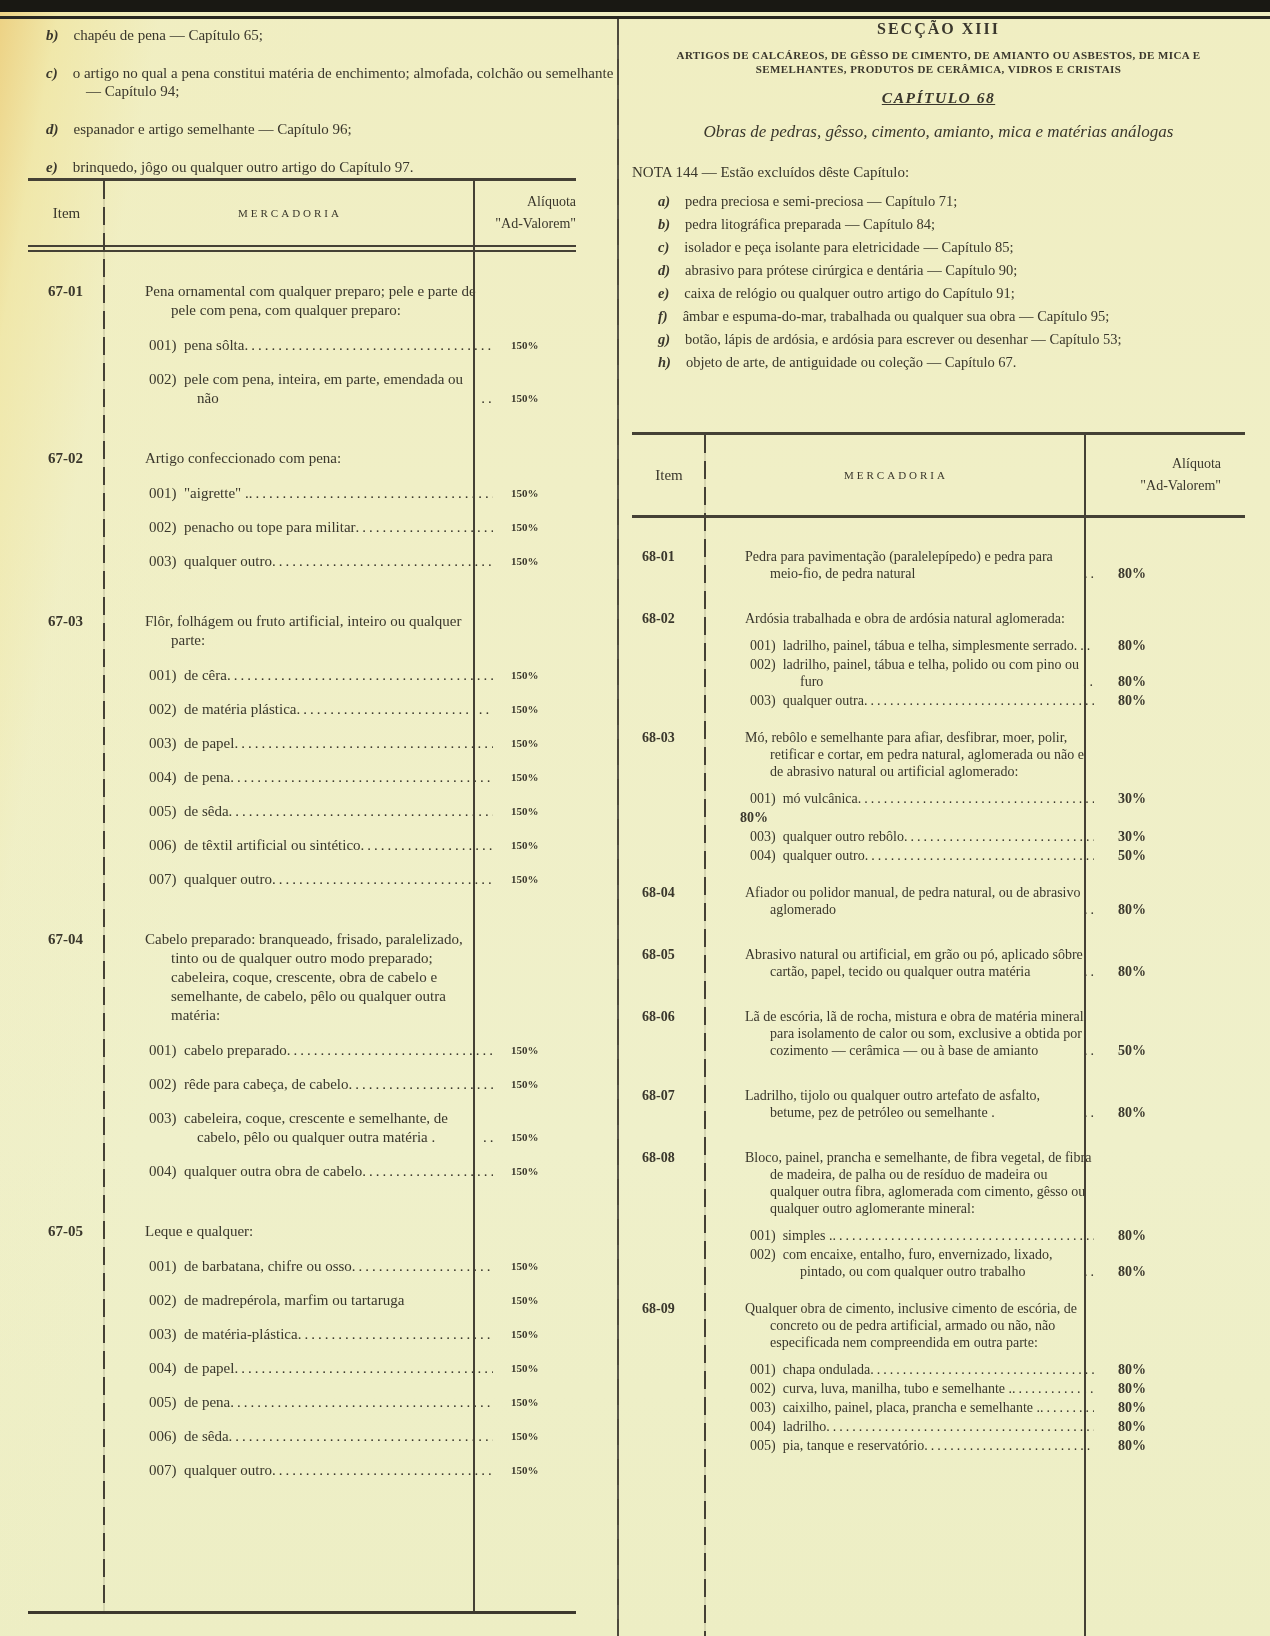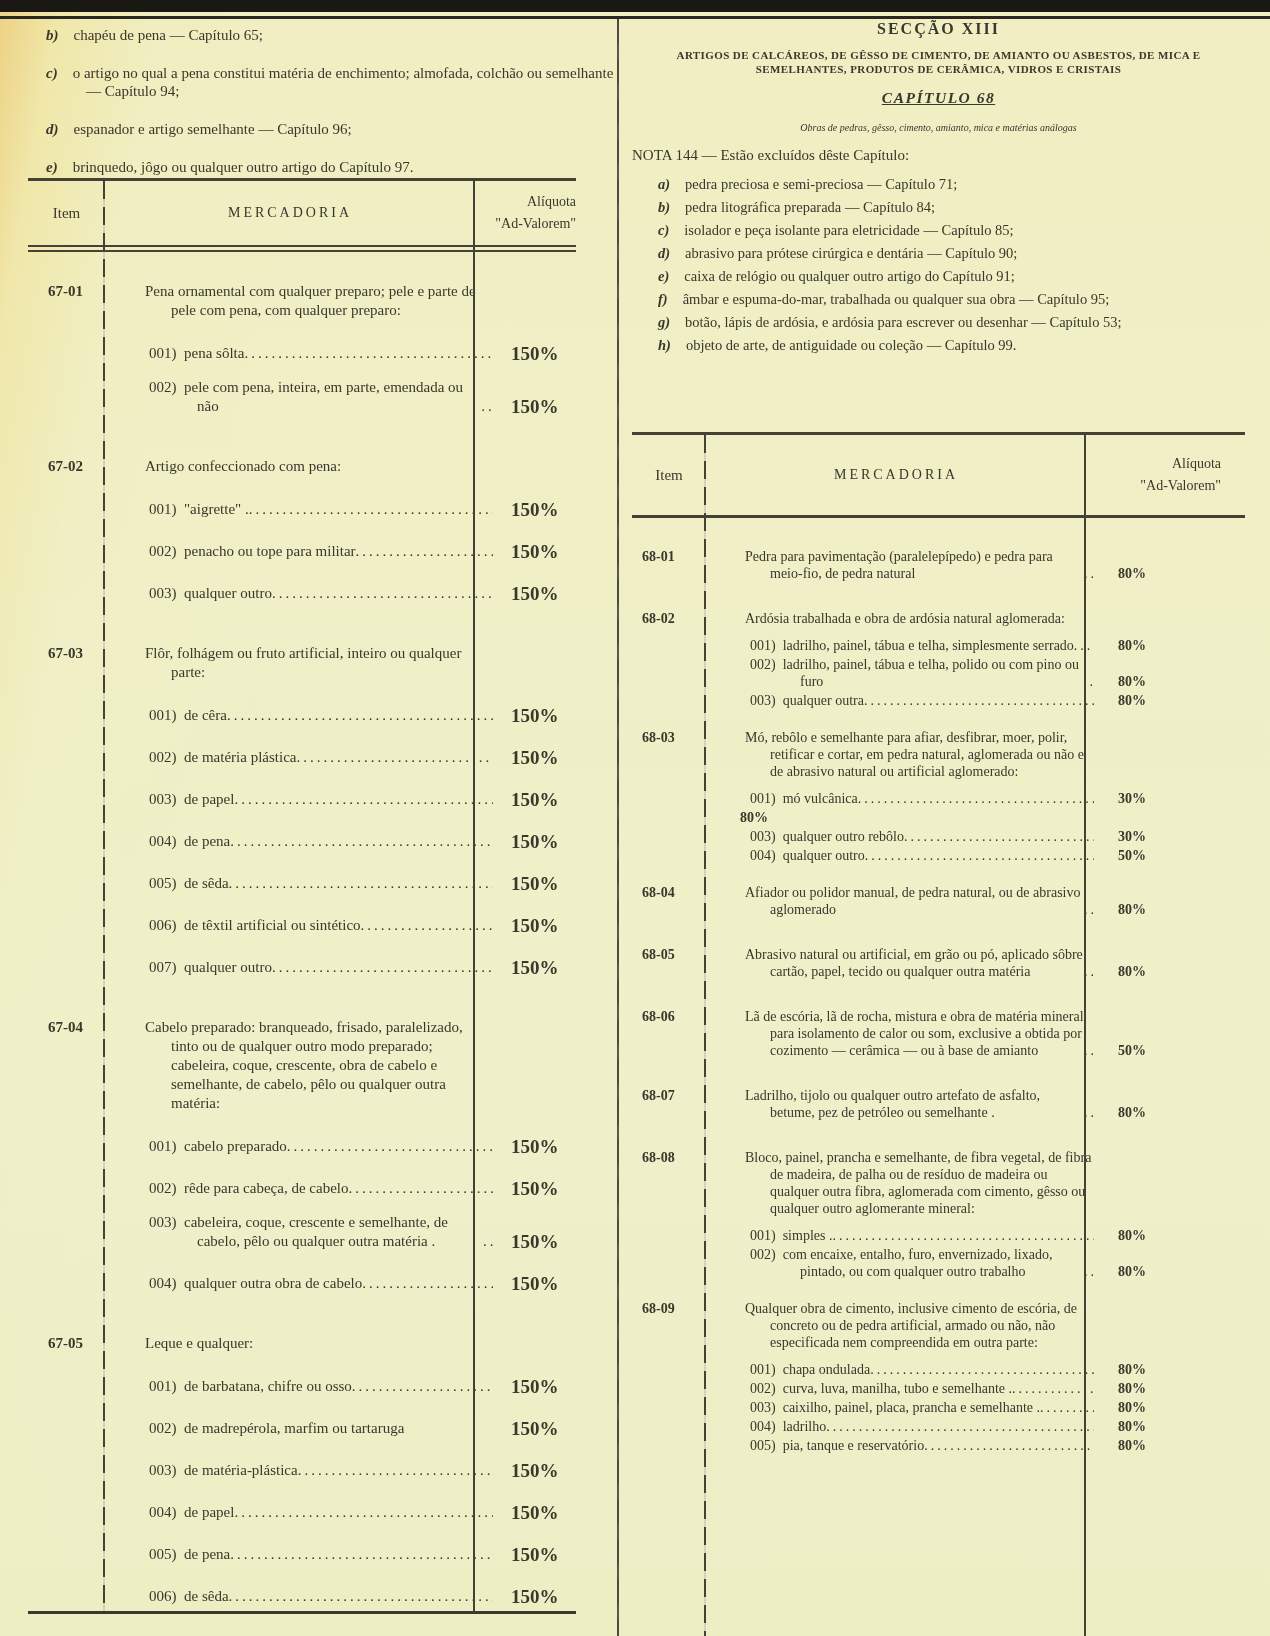--- a/index.html
+++ b/index.html
@@ -22,33 +22,33 @@
   
   #intro{position:absolute;left:46px;top:26px;width:572px;font-size:15px;line-height:18px;}
   .intro-item{margin-bottom:20px;padding-left:40px;text-indent:-40px;}
   .list-letter{font-style:italic;font-weight:700;margin-right:15px;}
 
   
   #right-head{position:absolute;left:632px;top:20px;width:613px;}
   .sec-title{text-align:center;font-weight:700;font-size:16px;letter-spacing:2px;margin-bottom:10px;}
   .sec-sub{text-align:center;font-weight:700;font-size:11px;line-height:14px;letter-spacing:.4px;margin-bottom:13px;padding:0 6px;}
   .chap-title{text-align:center;font-weight:700;font-style:italic;font-size:15.5px;letter-spacing:1.5px;margin-bottom:15px;text-decoration:underline;}
-  .chap-sub{text-align:center;font-style:italic;font-size:10px;margin-bottom:14px;}
+  .chap-sub{text-align:center;font-style:italic;font-size:17px;margin-bottom:22px;}
   .nota-head{font-size:15px;margin-bottom:12px;}
   #nota-list{margin-left:26px;font-size:14.5px;line-height:17px;}
   .nota-item{margin-bottom:6px;padding-left:42px;text-indent:-42px;}
 
   
   .tariff-table{position:absolute;border-top:3px solid #454135;overflow:hidden;}
   .vrule{position:absolute;top:0;bottom:0;width:2px;z-index:2;}
   .vrule.v1{background:repeating-linear-gradient(180deg,#454135 0 18px,rgba(69,65,53,.15) 18px 26px);}
   .vrule.v2{background:#454135;}
   .t-head{display:flex;align-items:center;}
   .h-item{text-align:center;font-size:15px;}
-  .h-merc{flex:1;text-align:center;font-size:14px;letter-spacing:3px;}
+  .h-merc{flex:1;text-align:center;font-size:11px;letter-spacing:3px;}
   .h-rate{text-align:right;font-size:14px;line-height:22px;}
   .dbl{border-top:2px solid #454135;border-bottom:2px solid #454135;height:3px;}
   .sgl{border-top:3px solid #454135;height:0;}
 
   .t-row{display:flex;}
   .c-item{flex:none;font-weight:700;}
   .c-rest{flex:1;min-width:0;}
   .line{display:flex;align-items:flex-end;}
   .l-main{flex:none;display:flex;align-items:flex-end;min-width:0;}
   .l-text{flex:0 1 auto;min-width:0;}
@@ -59,21 +59,21 @@
   
   #left-table{left:28px;top:178px;width:548px;height:1430px;border-bottom:3px solid #3c382d;}
   #left-table .vrule.v1{left:75px;}
   #left-table .vrule.v2{left:445px;}
   #left-table .t-head{height:64px;}
   #left-table .h-item{width:77px;}
   #left-table .h-rate{width:101px;}
   #left-table .t-body{padding-top:30px;font-size:15px;line-height:19px;}
   #left-table .c-item{width:77px;padding-left:20px;}
   #left-table .l-main{width:368px;}
-  #left-table .l-rate{width:103px;padding-left:18px;font-size:19px;margin-top:8px;}
+  #left-table .l-rate{width:103px;padding-left:18px;font-size:11px;}
   #left-table .desc-line{margin-bottom:16px;}
   #left-table .sub-line{margin-bottom:15px;}
   #left-table .t-row{margin-bottom:26px;}
   #left-table .desc-text{padding-left:46px;text-indent:-26px;}
   #left-table .sub-text{padding-left:72px;text-indent:-48px;}
 
   
   #right-table{left:632px;top:432px;width:613px;height:1204px;}
   #right-table .vrule.v1{left:72px;}
   #right-table .vrule.v2{left:452px;}
@@ -345,21 +345,21 @@
     <div class="chap-sub">Obras de pedras, gêsso, cimento, amianto, mica e matérias análogas</div>
     <div class="nota-head">NOTA 144 — Estão excluídos dêste Capítulo:</div>
     <div id="nota-list">
         <div class="nota-item"><span class="list-letter">a)</span><span>pedra preciosa e semi-preciosa — Capítulo 71;</span></div>
         <div class="nota-item"><span class="list-letter">b)</span><span>pedra litográfica preparada — Capítulo 84;</span></div>
         <div class="nota-item"><span class="list-letter">c)</span><span>isolador e peça isolante para eletricidade — Capítulo 85;</span></div>
         <div class="nota-item"><span class="list-letter">d)</span><span>abrasivo para prótese cirúrgica e dentária — Capítulo 90;</span></div>
         <div class="nota-item"><span class="list-letter">e)</span><span>caixa de relógio ou qualquer outro artigo do Capítulo 91;</span></div>
         <div class="nota-item"><span class="list-letter">f)</span><span>âmbar e espuma-do-mar, trabalhada ou qualquer sua obra — Capítulo 95;</span></div>
         <div class="nota-item"><span class="list-letter">g)</span><span>botão, lápis de ardósia, e ardósia para escrever ou desenhar — Capítulo 53;</span></div>
-        <div class="nota-item"><span class="list-letter">h)</span><span>objeto de arte, de antiguidade ou coleção — Capítulo 99.</span></div>
+        <div class="nota-item"><span class="list-letter">h)</span><span>objeto de arte, de antiguidade ou coleção — Capítulo 67.</span></div>
       </div>
   </div>
 
   <div id="right-table" class="tariff-table">
     <div class="vrule v1"></div>
     <div class="vrule v2"></div>
     <div class="t-head">
       <div class="h-item">Item</div>
       <div class="h-merc">MERCADORIA</div>
       <div class="h-rate">

